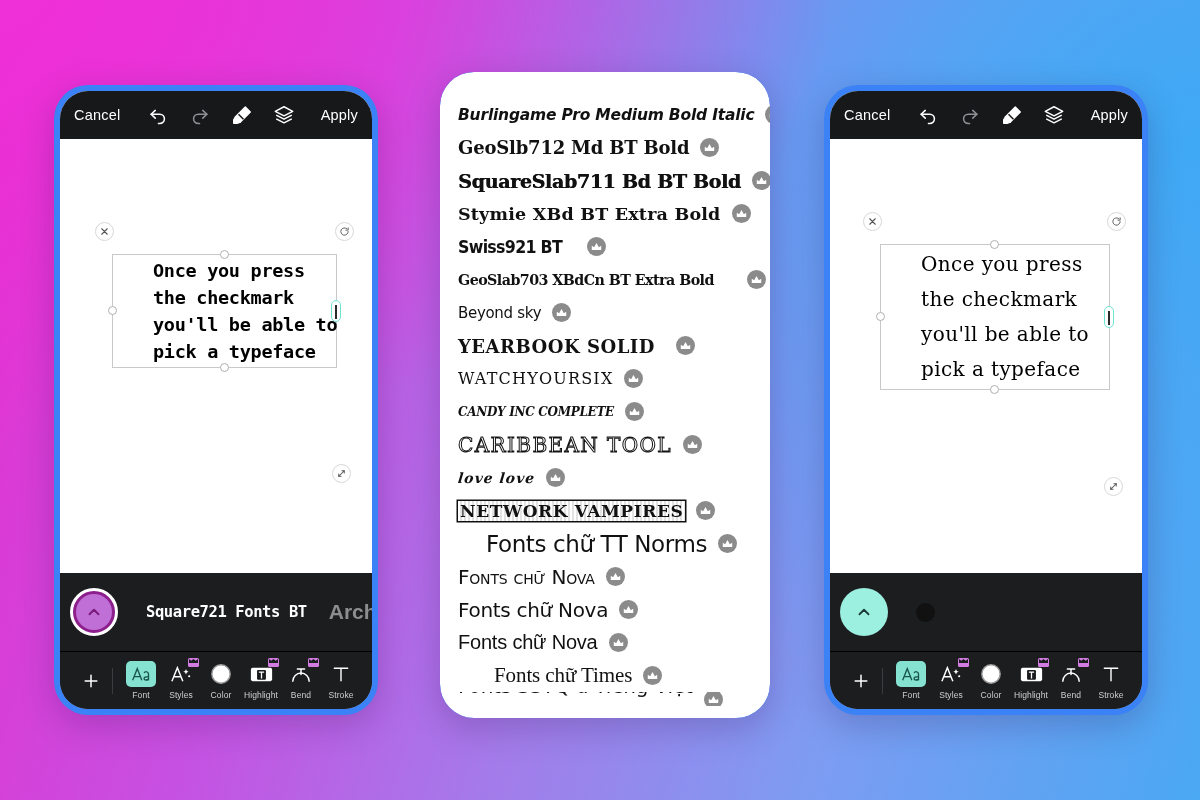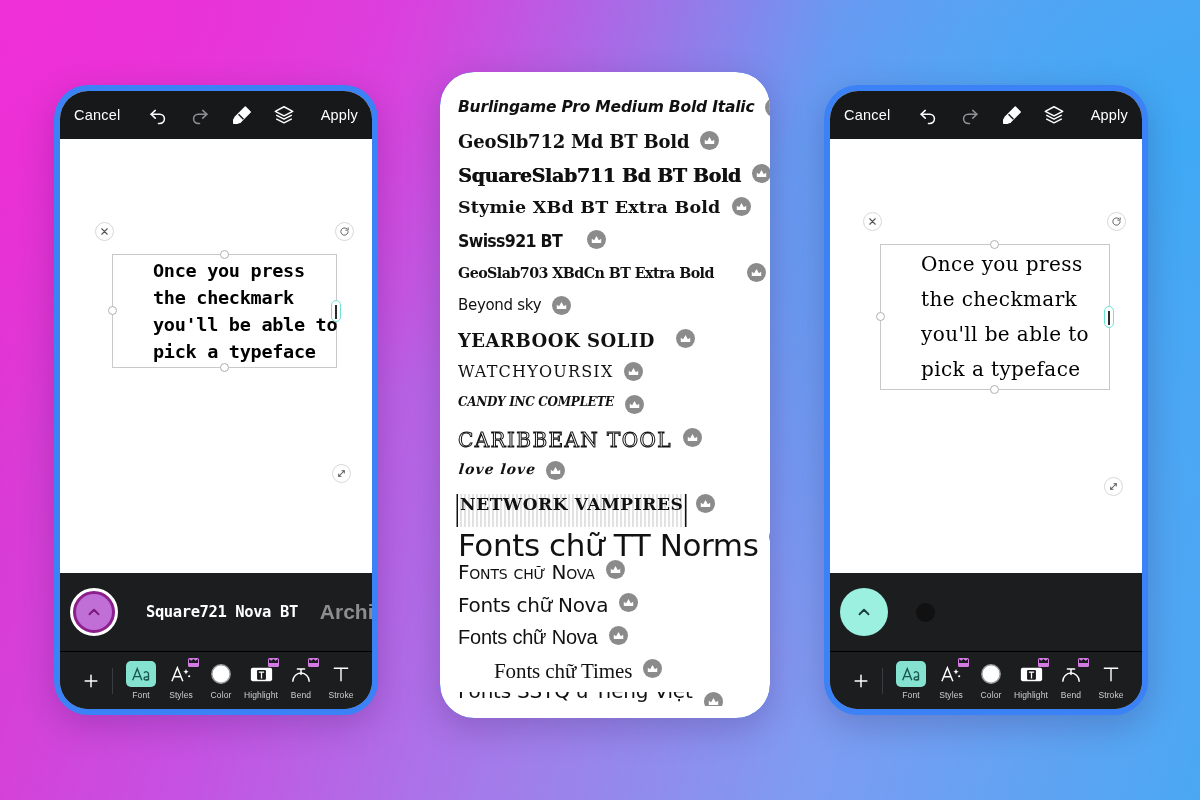--- a/index.html
+++ b/index.html
@@ -258,20 +258,21 @@
   .fontlist {
     width: 100%; height: 100%;
     background: #fff;
     border-radius: 34px;
     overflow: hidden;
     padding: 26px 0 0 0;
     position: relative;
   }
   .fl-row {
     display: flex;
+    align-items: center;
     gap: 11px;
     padding: 0 18px;
     height: 33px;
     color: #111;
     white-space: nowrap;
     overflow: hidden;
   }
   .fl-name { display: inline-block; }
 
   
@@ -281,21 +282,21 @@
   .f-stymie     { font-family: "DejaVu Serif", serif; font-weight: 700; font-size: 17.5px; letter-spacing: .2px; }
   .f-swiss      { font-family: "DejaVu Sans", sans-serif; font-weight: 700; font-size: 18px; letter-spacing: -.8px; transform: scaleX(.88); transform-origin: left center; }
   .f-geoslab703 { font-family: "DejaVu Serif", serif; font-weight: 700; font-size: 15.5px; letter-spacing: -.6px; transform: scaleX(.92); transform-origin: left center; }
   .f-yearbook   { font-family: "DejaVu Serif", serif; font-weight: 700; font-size: 19px; letter-spacing: .5px; transform: scaleX(.95); transform-origin: left center; }
   .f-beyondsky  { font-family: "DejaVu Sans", sans-serif; font-weight: 400; font-size: 15px; letter-spacing: -.3px; }
   .f-watchyour  { font-family: "DejaVu Serif", serif; font-weight: 400; font-size: 16px; letter-spacing: 1.2px; }
   .f-candy      { font-family: "DejaVu Serif", serif; font-style: italic; font-weight: 700; font-size: 12px; letter-spacing: -.3px; }
   .f-caribbean  { font-family: "DejaVu Serif", serif; font-weight: 400; font-size: 20px; letter-spacing: 1.4px; color: #fff; -webkit-text-stroke: 1px #111; }
   .f-lovelove   { font-family: "DejaVu Serif", serif; font-style: italic; font-weight: 700; font-size: 14px; letter-spacing: 1px; transform: skewX(-6deg); transform-origin: left center; }
   .f-network    { font-family: "DejaVu Serif", serif; font-weight: 700; font-size: 17px; letter-spacing: .6px; color: #111; background: repeating-linear-gradient(90deg,#fff 0 2px,#e2e2e2 2px 4px); box-shadow: 0 0 0 1.5px #111; padding: 0 2px; }
-  .f-ttnorms    { font-family: "DejaVu Sans", sans-serif; font-weight: 400; font-size: 31px; letter-spacing: -.4px; }
+  .f-ttnorms    { font-family: "DejaVu Sans", sans-serif; font-weight: 400; font-size: 23px; letter-spacing: -.4px; margin-left: 28px; }
   .f-novacaps   { font-family: "DejaVu Sans", sans-serif; font-weight: 400; font-size: 20px; letter-spacing: -.2px; font-variant: small-caps; }
   .f-nova       { font-family: "DejaVu Sans", sans-serif; font-weight: 400; font-size: 20px; letter-spacing: -.3px; }
   .f-nova2      { font-family: "Liberation Sans", sans-serif; font-weight: 400; font-size: 20px; letter-spacing: -.2px; }
   .f-times      { font-family: "Liberation Serif", serif; font-weight: 400; font-size: 21px; letter-spacing: -.1px; margin-left: 36px; }
   .f-clipped    { font-family: "DejaVu Sans", sans-serif; font-weight: 400; font-size: 20px; letter-spacing: -.2px; }
 
   .fl-row.clipped { height: 14px; overflow: hidden; }
   .fl-row.clipped .fl-name { position: relative; top: -13px; }
 </style>
 </head>
@@ -372,21 +373,21 @@
     <div class="bottom">
       <div class="fontstrip">
         <div class="chev chev-purple">
           <span class="inner">
             <svg viewBox="0 0 24 24" fill="none" stroke="#7a1a7a" stroke-width="2.6" stroke-linecap="round" stroke-linejoin="round">
                 <path d="M6 15l6-6 6 6"></path>
               </svg>
           </span>
         </div>
         <div class="font-names">
-          <span class="fname-current mono">Square721 Nova BT</span>
+          <span class="fname-current mono">Square721 Fonts BT</span>
           <span class="fname-next">Archiv</span>
         </div>
       </div>
       <div class="toolrow">
         <span class="plus-btn">
             <svg viewBox="0 0 24 24" stroke="#fff" stroke-width="1.8" stroke-linecap="round">
               <path d="M12 5v14M5 12h14"></path>
             </svg>
           </span>
         <span class="vdiv"></span>

